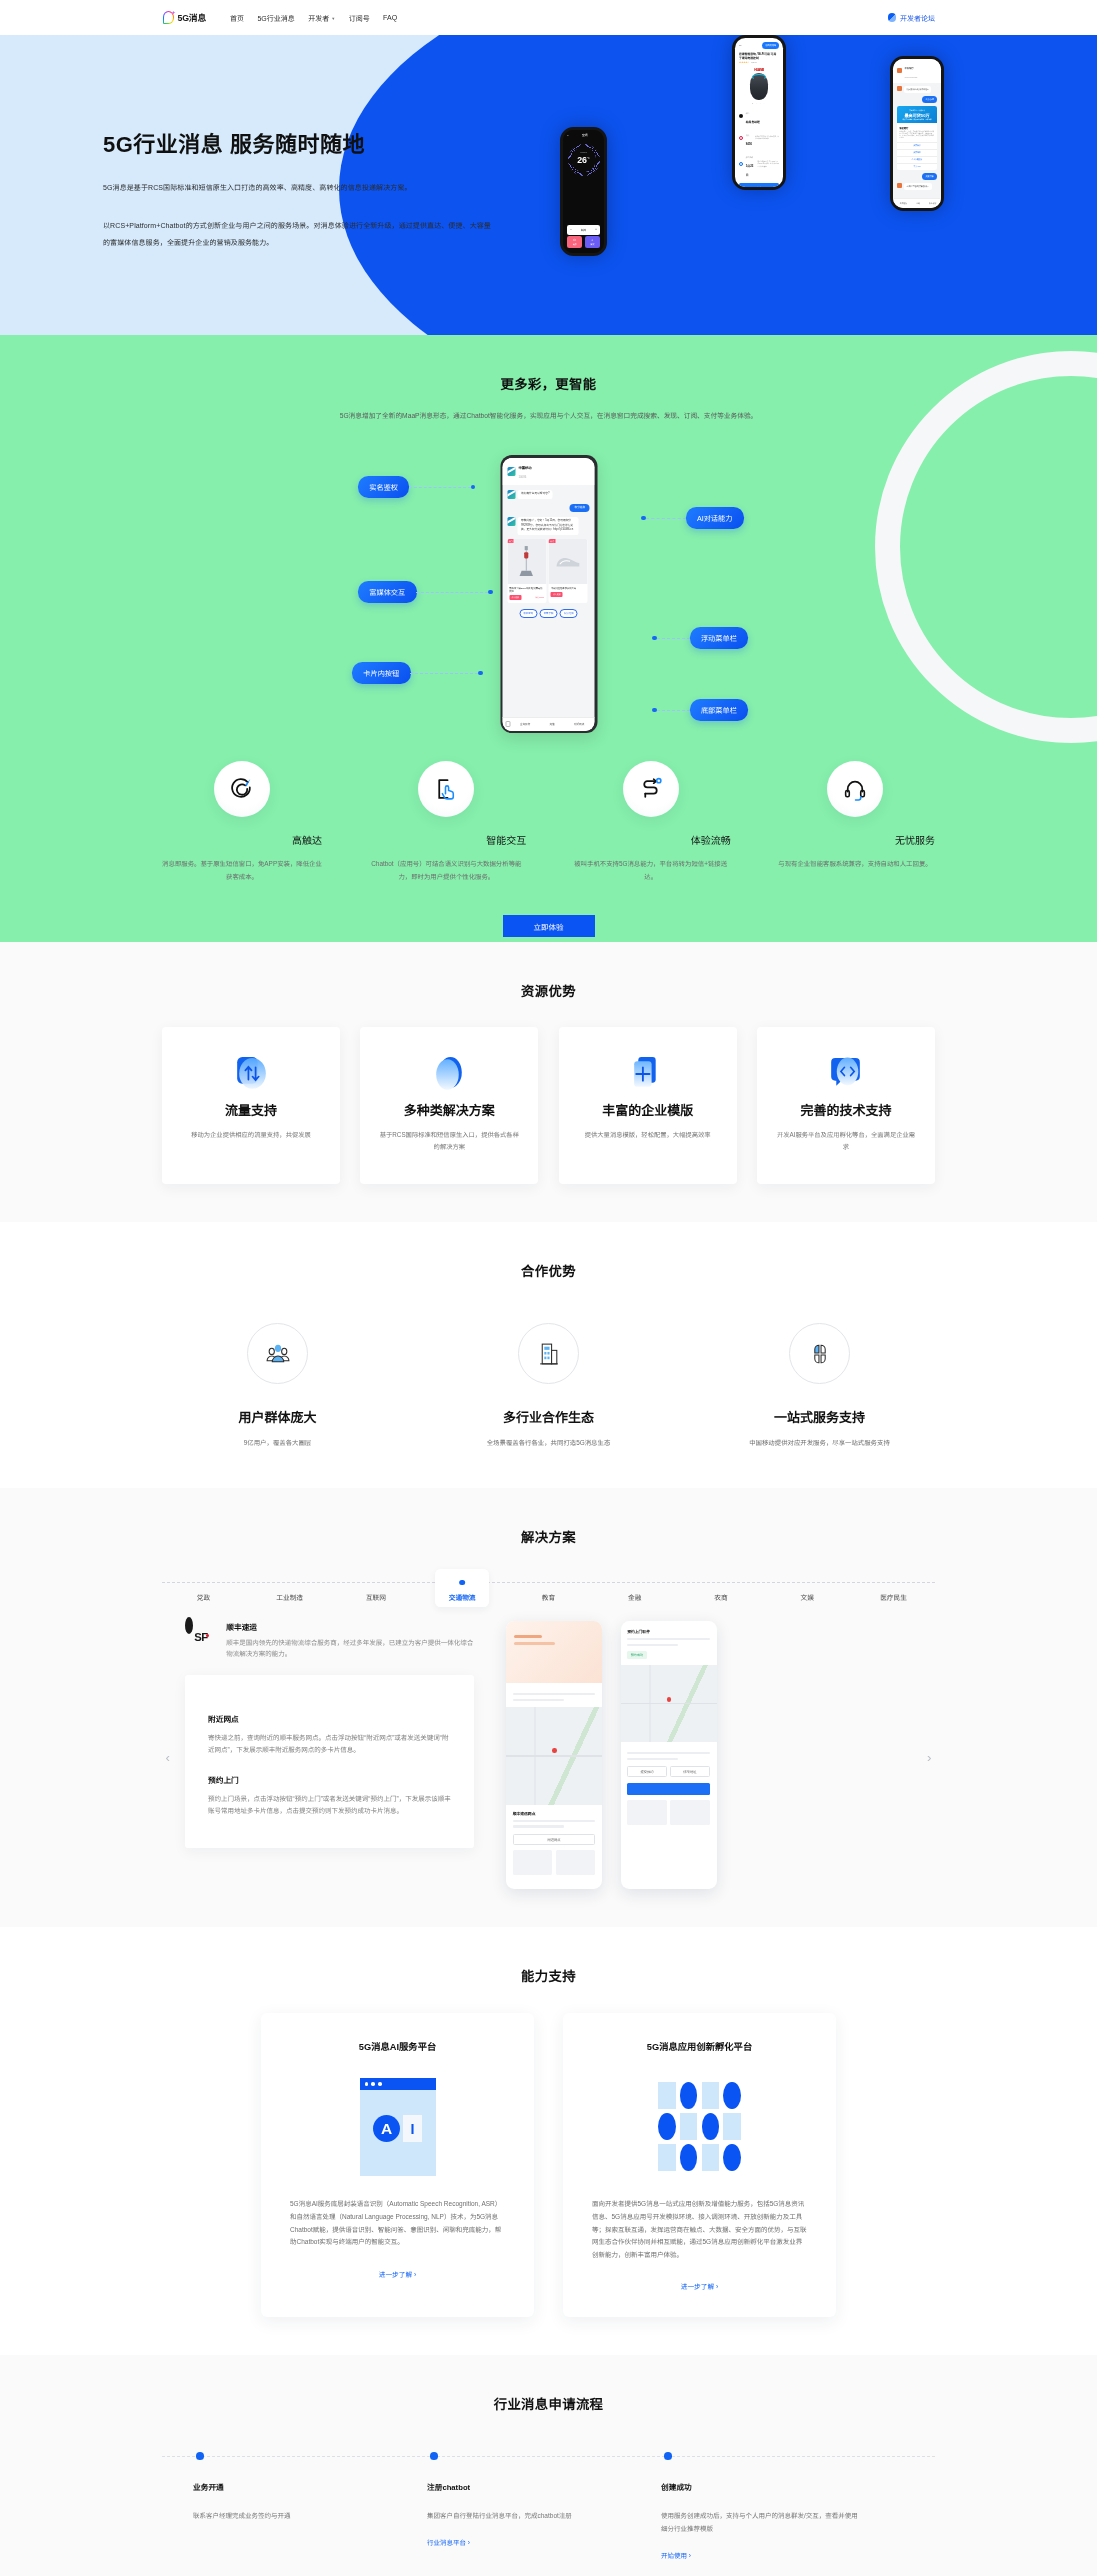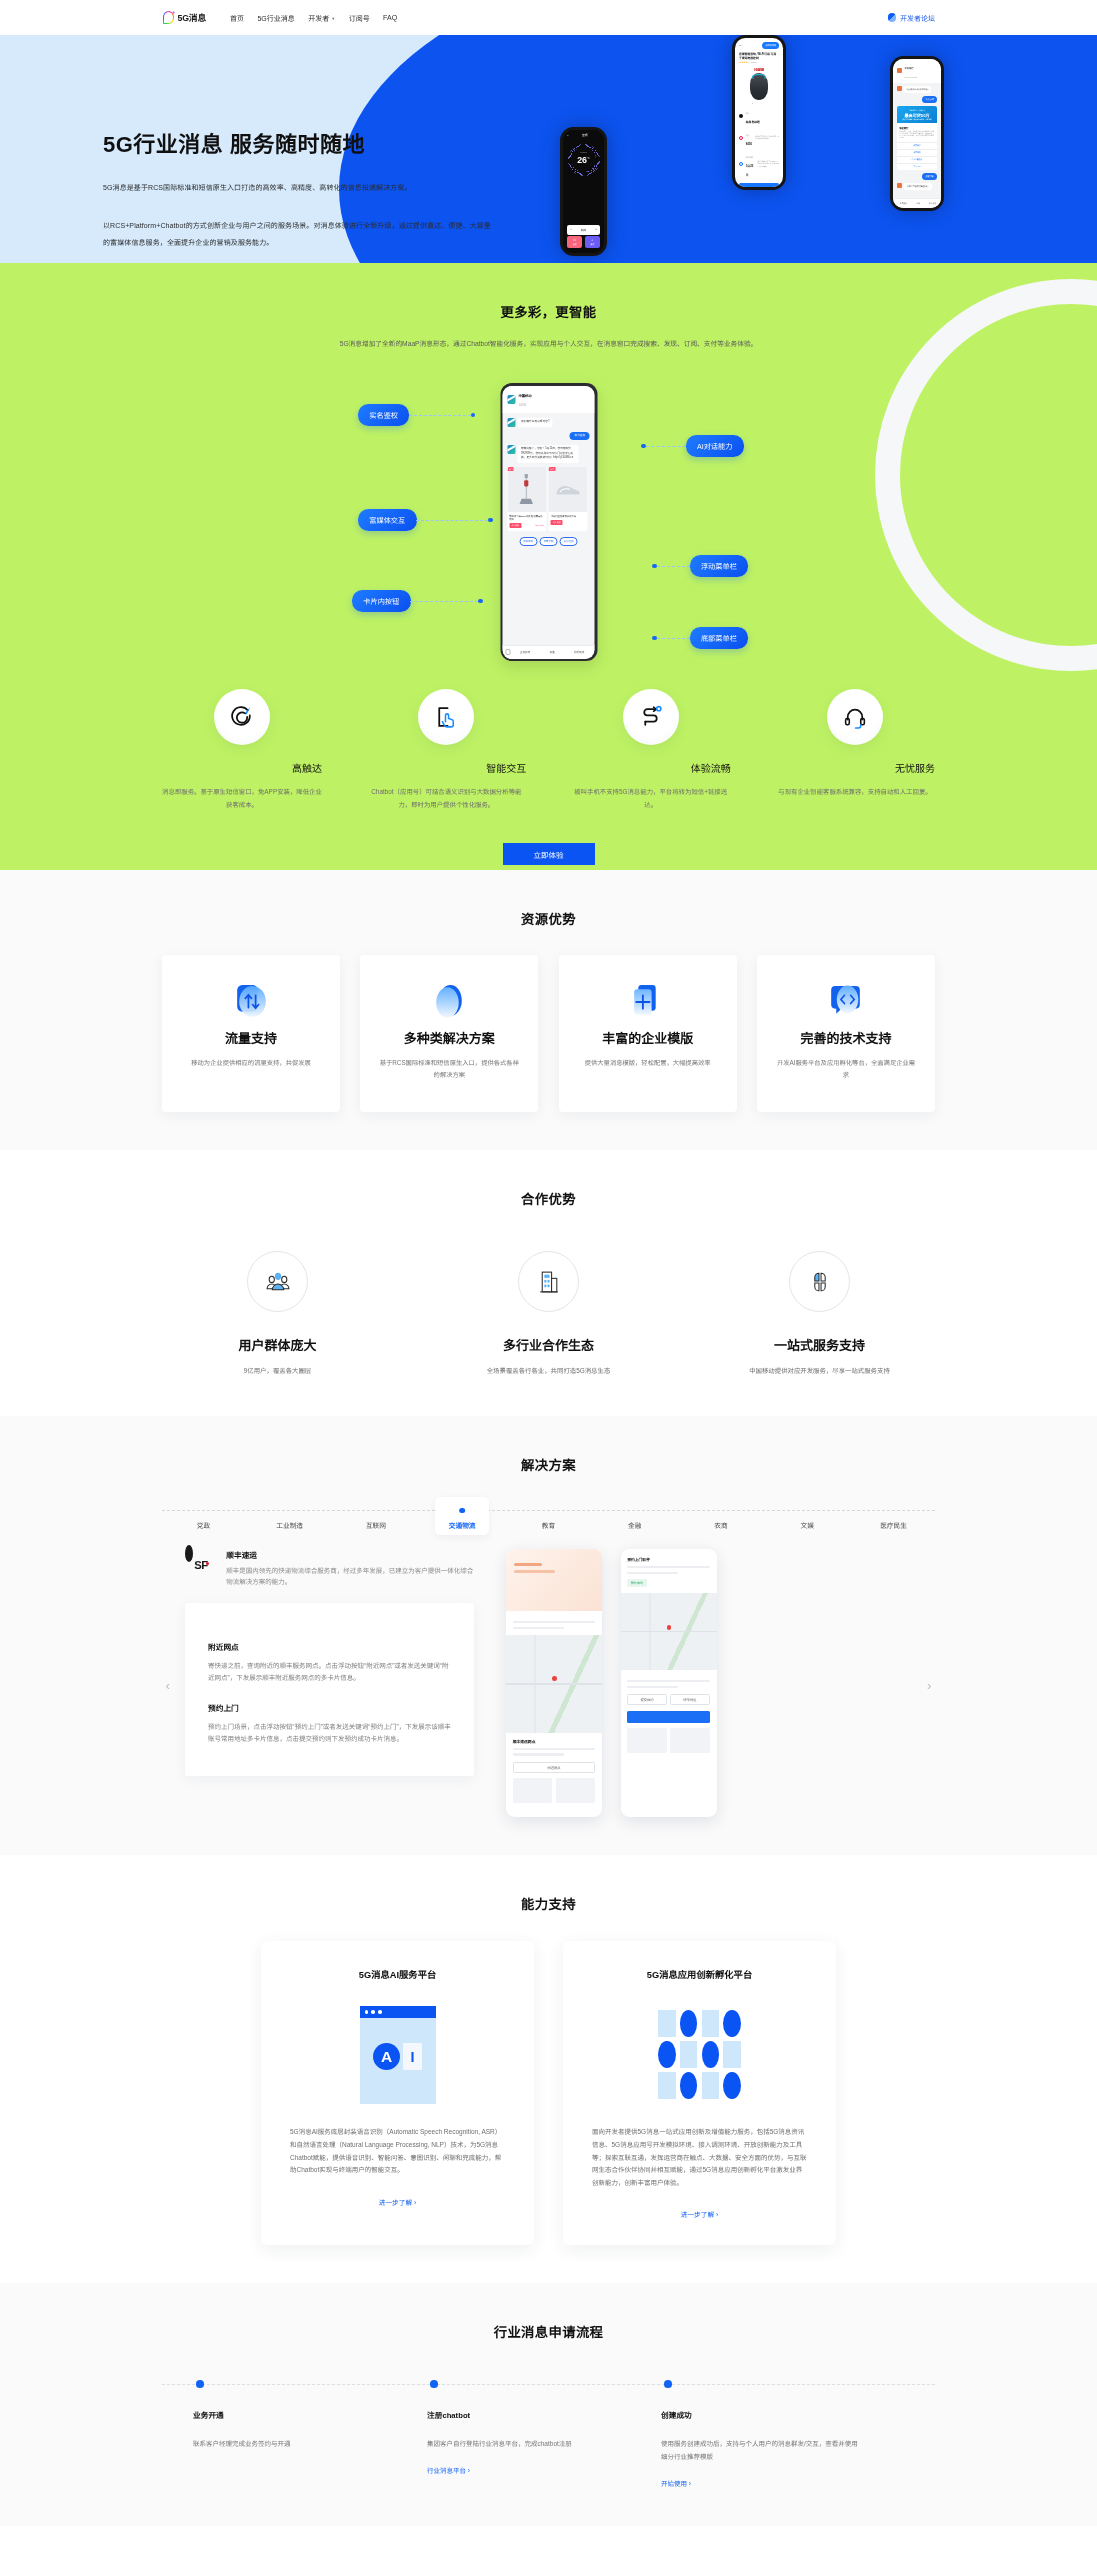--- a/index.html
+++ b/index.html
@@ -42,21 +42,21 @@
   .caret { font-size:4.1px; color:#777; transform:translateY(0.5px); }
   .nav-right { margin-left:auto; display:flex; align-items:center; gap:3.6px; }
   .forum-ic {
     width:8.8px; height:8.8px; border-radius:50%;
     background:linear-gradient(135deg,#0a5df5 50%,#7db2ff 50%);
   }
   .nav-right span { font-size:7px; color:#1b59e8; }
 
   
   .hero {
-    position:relative; height:228px; overflow:hidden;
+    position:relative; height:300px; overflow:hidden;
     background:#d6eafc;
   }
   .hero .blue {
     position:absolute; right:-118px; top:-88px;
     width:876px; height:484px; border-radius:50%;
     background:#0c53f0;
   }
   .hero-txt {
     position:absolute; left:103px; top:96px; width:392px; z-index:3;
   }
@@ -165,21 +165,21 @@
   #ph3 .tabs span { flex:1; text-align:center; font-size:1.8px; color:#555; }
 
   
   .sec { padding:38px 0; }
   .sec-ttl { text-align:center; font-size:13.4px; font-weight:700; color:#111; letter-spacing:0.3px; }
   .sec-sub { text-align:center; margin-top:15.5px; font-size:6.7px; line-height:2; color:#5b5b5b; }
   .container { width:773px; margin:0 auto; }
   .gray { background:#fafafa; }
 
   
-  .smart { background:#bef264; position:relative; padding-bottom:5.2px; }
+  .smart { background:#86efac; position:relative; padding-bottom:5.2px; }
   .smart .deco {
     position:absolute; right:-170px; top:15.5px; width:392px; height:392px; border-radius:50%;
     border:25px solid #f6f7f9;
   }
   .callout-wrap { position:relative; width:773px; margin:24px auto 0; height:294px; }
   .cphone {
     position:absolute; left:50%; transform:translateX(-50%); top:9.3px;
     width:97px; height:278px; border-radius:11.3px; background:#2b2d31; padding:2.6px;
     box-shadow:0 5.2px 15.5px rgba(0,0,0,.12);
   }

